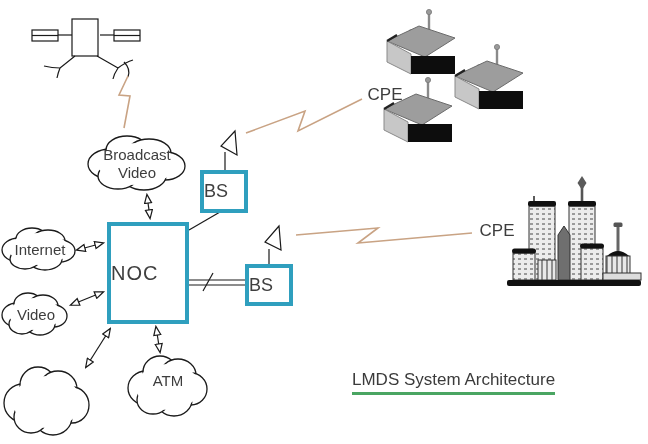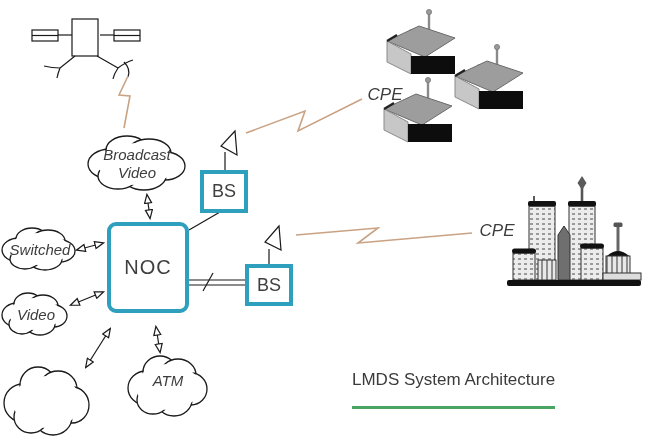--- a/index.html
+++ b/index.html
@@ -6,33 +6,33 @@
   .stage{
     position:relative;width:648px;height:444px;background:#ffffff;
     font-family:"Liberation Sans",sans-serif;color:#3d3d3d;overflow:hidden;
   }
   svg.artwork{position:absolute;left:0;top:0;}
   .ln{stroke:#1a1a1a;stroke-width:1.2;fill:none;}
   .cloudE{fill:#ffffff;stroke:#1a1a1a;stroke-width:1.3;}
   .cloudCover{fill:#ffffff;stroke:none;}
   .tan{stroke:var(--tan,#c9a384);stroke-width:1.6;fill:none;stroke-linejoin:miter;}
   .tri{fill:#ffffff;stroke:#1a1a1a;stroke-width:1.2;}
-  .lbl{position:absolute;text-align:center;white-space:pre-line;line-height:1.18;font-size:15px;font-style:italic;}
+  .lbl{position:absolute;text-align:center;white-space:pre-line;line-height:1.18;font-size:15px;}
   .node{
     position:absolute;box-sizing:border-box;border:4px solid var(--accent,#2f9fbe);
-    display:flex;align-items:center;justify-content:center;background:transparent;
+    display:flex;align-items:center;justify-content:flex-start;background:transparent;
     color:#3f3f3f;
   }
   .noc{font-size:20px;letter-spacing:1px;}
   .bs{font-size:18px;}
   .cpe{font-size:17px;}
   .opt{text-align:left;line-height:1.25;}
   .title{
     position:absolute;font-size:17px;color:#3b3b3b;white-space:nowrap;
-    border-bottom:3px solid var(--green,#4aa562);padding-bottom:16px;
+    border-bottom:3px solid var(--green,#4aa562);padding-bottom:2px;
   }
 </style>
 </head>
 <body>
 
 <div class="stage">
 
   <svg class="artwork" width="648" height="444" viewBox="0 0 648 444">
     <defs>
       <marker id="arrow" viewBox="0 0 10 8" markerWidth="11" markerHeight="9" refX="8.2" refY="4" orient="auto-start-reverse" markerUnits="userSpaceOnUse">
@@ -187,33 +187,33 @@
       <rect x="75" y="71.5" width="24" height="5" rx="2.5" fill="#111"></rect>
       <line x1="113" y1="55" x2="113" y2="82" stroke="#666" stroke-width="3"></line>
       <rect x="108.5" y="50.5" width="9" height="4.5" rx="1.5" fill="#555"></rect>
       <path d="M101,85 Q113,73 125,85 Z" fill="#111"></path>
       <rect x="101" y="84" width="24" height="24" fill="url(#winv)" stroke="#333" stroke-width="1"></rect>
       <rect x="98" y="101" width="38" height="7" fill="#dddddd" stroke="#333" stroke-width="1"></rect>
       <rect x="2" y="108" width="134" height="6" rx="2" fill="#111"></rect>
     </g>
   </svg>
 
-  <div class="node noc" style="left:107px;top:222px;width:82px;height:91px;border-radius:9px;">
+  <div class="node noc" style="left:107px;top:222px;width:82px;height:102px;">
     <span>NOC</span>
   </div>
   <div class="node bs" style="left:200px;top:170px;width:48px;height:43px;">
     <span>BS</span>
   </div>
   <div class="node bs" style="left:245px;top:264px;width:48px;height:42px;">
     <span>BS</span>
   </div>
 
   <div class="lbl" style="left:92px;top:146px;width:90px;">Broadcast
 Video</div>
-  <div class="lbl" style="left:9px;top:241px;width:62px;">Switched</div>
+  <div class="lbl" style="left:9px;top:241px;width:62px;">Internet</div>
   <div class="lbl" style="left:8px;top:306px;width:56px;">Video</div>
   <div class="lbl" style="left:140px;top:372px;width:56px;text-align:center;">ATM</div>
 
   <div class="lbl cpe" style="left:366px;top:85px;width:38px;">CPE</div>
   <div class="lbl cpe" style="left:477px;top:221px;width:40px;">CPE</div>
 
   <div class="title" style="left:352px;top:370px;">LMDS System Architecture</div>
 </div>
 
 </body></html>

